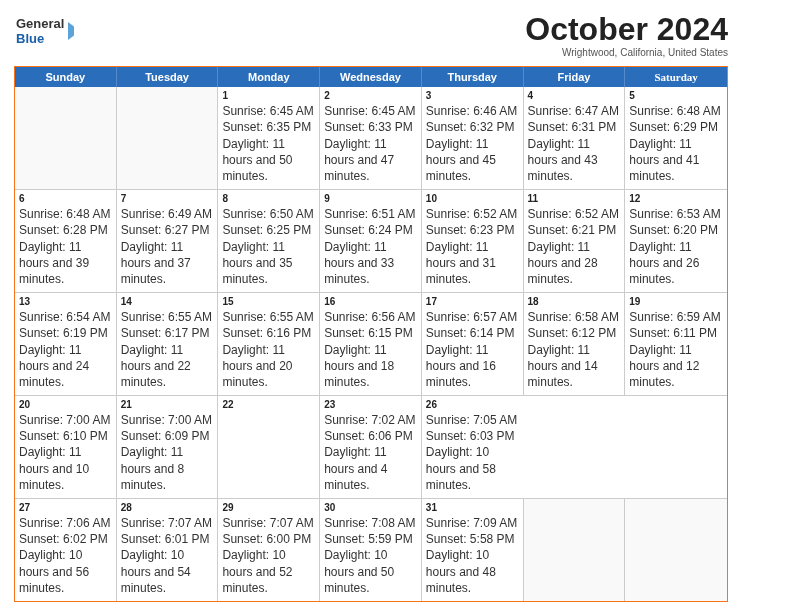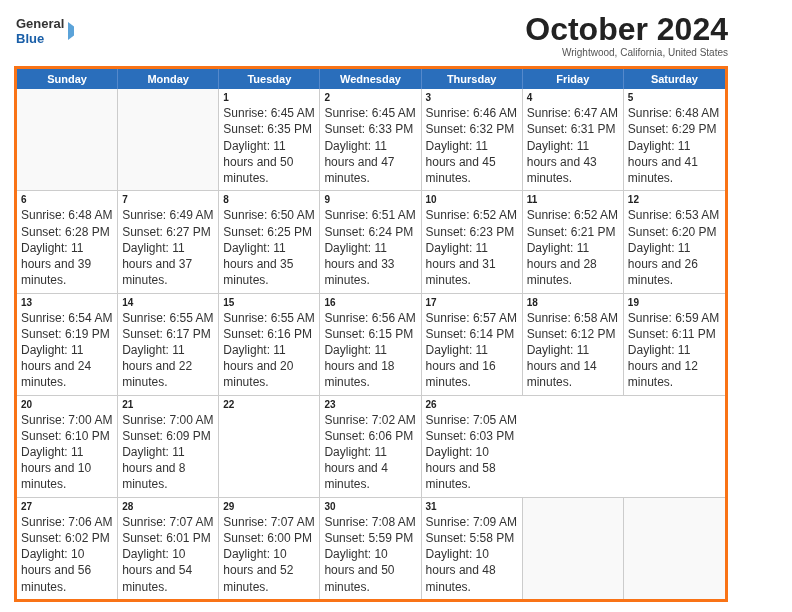--- a/index.html
+++ b/index.html
@@ -39,36 +39,36 @@
       text-align: center;
     }
     .title-location {
       font-size: 10px;
       color: #555;
     }
     .calendar {
       flex: 1;
       display: flex;
       flex-direction: column;
-      border: 3px solid #f97316;
+      border: 1px solid #f97316;
     }
     .cal-header-row {
       display: grid;
       grid-template-columns: repeat(7, 1fr);
       background: #2a6ebb;
     }
     .cal-header-cell {
       color: #fff;
       font-size: 11px;
       font-weight: bold;
       text-align: center;
       padding: 4px 2px;
       border-right: 1px solid #5589cc;
     }
-    .cal-header-cell:last-child { border-right: none; }
+    .cal-header-cell:last-child { border-right: none; font-family: Liberation Serif, serif; }
     .cal-body {
       flex: 1;
       display: flex;
       flex-direction: column;
     }
     .cal-row {
       display: grid;
       grid-template-columns: repeat(7, 1fr);
       flex: 1;
       border-top: 1px solid #ccc;
@@ -111,22 +111,22 @@
   </div>
     <div class="title-block">
       <div class="title-month">October 2024</div>
       <div class="title-location">Wrightwood, California, United States</div>
     </div>
   </div>
 
   <div class="calendar">
     <div class="cal-header-row">
     <div class="cal-header-cell">Sunday</div>
+        <div class="cal-header-cell">Tuesday</div>
         <div class="cal-header-cell">Monday</div>
-        <div class="cal-header-cell">Tuesday</div>
         <div class="cal-header-cell">Wednesday</div>
         <div class="cal-header-cell">Thursday</div>
         <div class="cal-header-cell">Friday</div>
         <div class="cal-header-cell">Saturday</div>
       </div>
     <div class="cal-body">
     <div class="cal-row">
           <div class="cal-cell empty"></div>
           <div class="cal-cell empty"></div>
           <div class="cal-cell">

